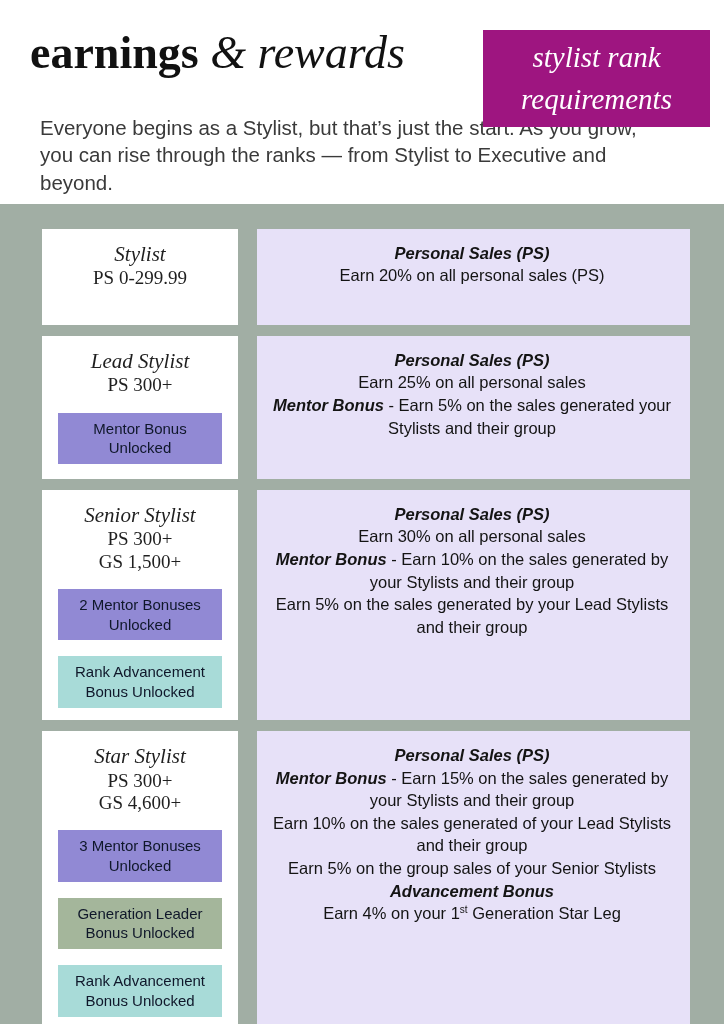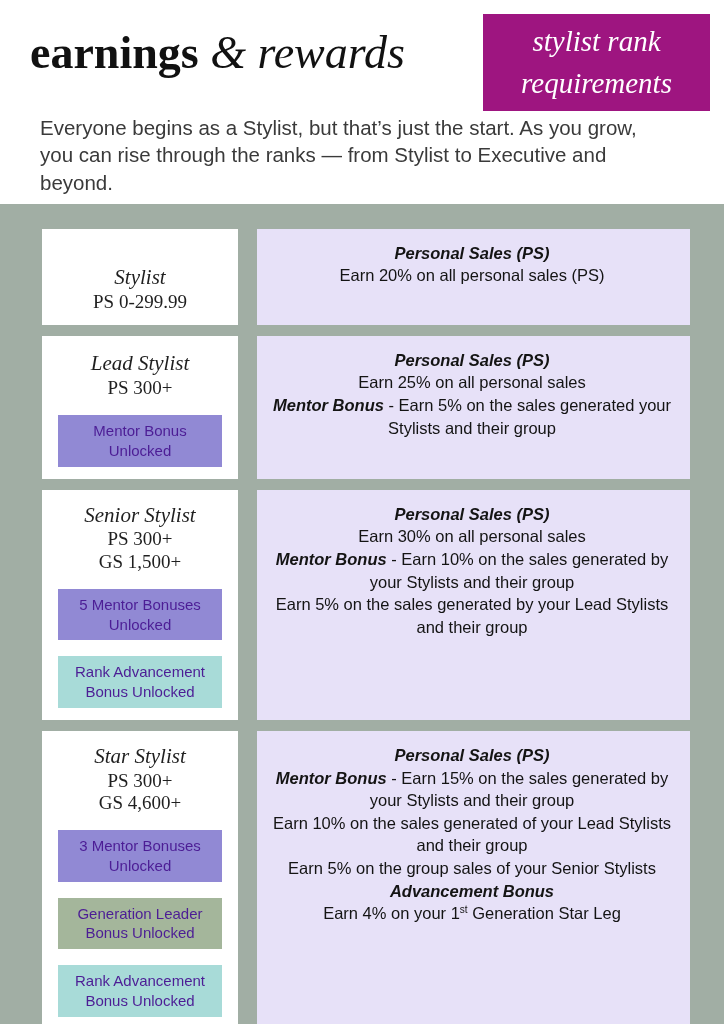--- a/index.html
+++ b/index.html
@@ -13,21 +13,21 @@
   .brand-title {
     font-family:"Liberation Serif", serif; font-size:46px; line-height:50px;
     color:#111; font-weight:600; white-space:nowrap;
   }
   .brand-title .amp, .brand-title .part2 { font-style:italic; font-weight:500; }
   .brand-subtitle {
     margin-top:7px; font-size:19px; letter-spacing:6.5px;
     color:#161616; font-weight:500;
   }
   .corner-badge {
-    position:absolute; top:14px; right:14px; width:227px; height:97px;
+    position:absolute; top:30px; right:14px; width:227px; height:97px;
     background:#9e1580; color:#ffffff;
     font-family:"Liberation Serif", serif; font-style:italic; font-size:29px;
     display:flex; flex-direction:column; align-items:center; justify-content:center;
     line-height:1.42; text-align:center;
   }
   
   .intro {
     margin:36px 40px 0 40px; max-width:625px;
     font-size:20.5px; line-height:1.33; color:#3a3a3a;
   }
@@ -37,33 +37,33 @@
     padding:25px 34px 12px 42px; min-height:792px;
   }
   .rank-row {
     display:grid; grid-template-columns:196px 1fr; column-gap:19px;
     margin-bottom:11px; align-items:stretch;
   }
   .row-0 { min-height:96px; } .row-1 { min-height:143px; }
   .row-2 { min-height:209px; } .row-3 { min-height:274px; margin-bottom:0; }
   .rank-card {
     background:#ffffff; text-align:center;
-    padding:13px 12px 12px; display:flex; flex-direction:column; align-items:center;justify-content:flex-end;
+    padding:13px 12px 12px; display:flex; flex-direction:column; align-items:center;
   }
   .rank-name {
     font-family:"Liberation Serif", serif; font-style:italic;
     font-size:21px; line-height:1.22; color:#1f1f1f;
   }
   .rank-req {
     font-family:"Liberation Serif", serif; font-size:19px;
     line-height:1.17; color:#1f1f1f;
   }
   .badge {
     width:164px; padding:6px 8px; margin-top:16px;
-    font-size:15px; line-height:1.32; color:#4c1d95; text-align:center;
+    font-size:15px; line-height:1.32; color:#0f172a; text-align:center;
   }
   .badge.purple { background:#9189d4; }
   .badge.teal   { background:#a8dbd8; }
   .badge.green  { background:#a4b69b; }
   .detail-card {
     background:#e7e1f8; padding:13px 16px 12px 13px;
     font-size:16.5px; line-height:1.37; color:#141414;text-align:center;
   }
   .dline .lead { font-weight:bold; font-style:italic; }
   .dline sup { font-size:10px; }
@@ -109,21 +109,21 @@
         <div class="dline"><span>Earn 25% on all personal sales</span></div>
         <div class="dline"><span class="lead">Mentor Bonus</span><span> - Earn 5% on the sales generated your Stylists and their group</span></div>
       </div>
     </div>
 
     <div class="rank-row row-2">
       <div class="rank-card">
         <div class="rank-name">Senior Stylist</div>
         <div class="rank-req">PS 300+</div>
         <div class="rank-req">GS 1,500+</div>
-        <div class="badge purple">5 Mentor Bonuses Unlocked</div>
+        <div class="badge purple">2 Mentor Bonuses Unlocked</div>
         <div class="badge teal">Rank Advancement Bonus Unlocked</div>
       </div>
       <div class="detail-card">
         <div class="dline"><span class="lead">Personal Sales (PS)</span></div>
         <div class="dline"><span>Earn 30% on all personal sales</span></div>
         <div class="dline"><span class="lead">Mentor Bonus</span><span> - Earn 10% on the sales generated by your Stylists and their group</span></div>
         <div class="dline"><span>Earn 5% on the sales generated by your Lead Stylists and their group</span></div>
       </div>
     </div>
 

